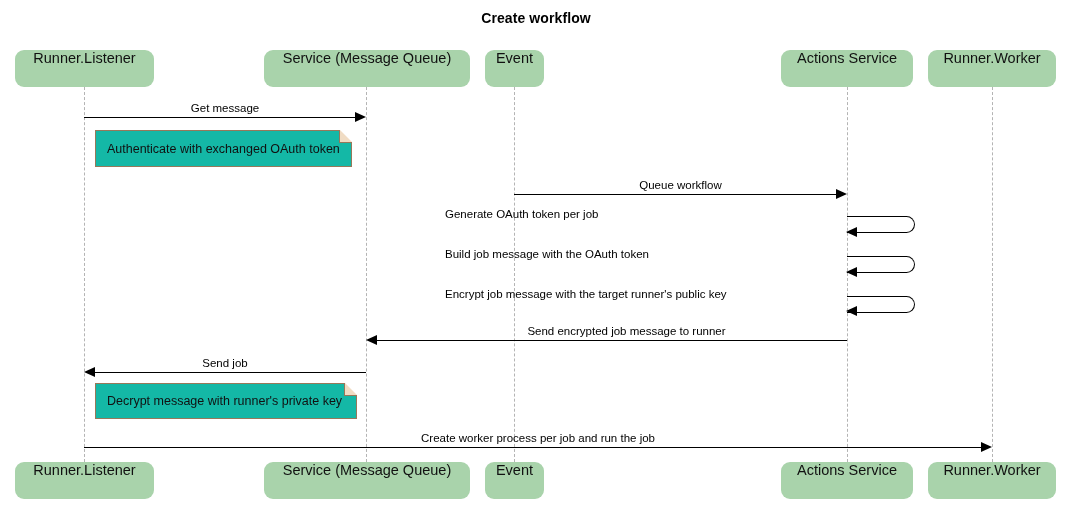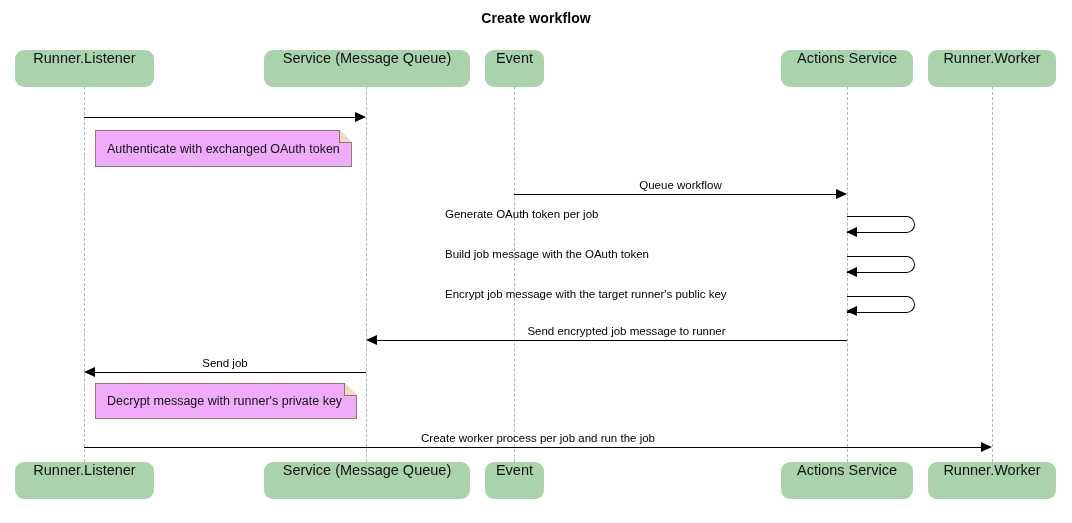--- a/index.html
+++ b/index.html
@@ -52,21 +52,21 @@
     position:absolute;
     border:1.4px solid #000;
     border-left:none;
     border-top-right-radius:9px;
     border-bottom-right-radius:9px;
     background:transparent;
     box-sizing:border-box;
   }
   .note{
     position:absolute;
-    background:#f0abfc;
+    background:#14b8a6;
     border:1px solid #97785a;
     box-sizing:border-box;
     display:flex;align-items:center;
     font-size:12.5px;color:#111;
     padding-left:11px;
     white-space:nowrap;
   }
   .note .fold{
     position:absolute;right:-1px;top:-1px;
     width:13px;height:13px;
@@ -120,20 +120,21 @@
   <div class="participant" style="left:485px;top:462px;width:59px;">
     <span>Event</span>
   </div>
   <div class="participant" style="left:781px;top:462px;width:132px;">
     <span>Actions Service</span>
   </div>
   <div class="participant" style="left:928px;top:462px;width:128px;">
     <span>Runner.Worker</span>
   </div>
 
+  <div class="msg-label center" style="left:84px;top:102px;width:282px;">Get message</div>
   <div class="msg-line" style="left:84px;top:117px;width:272px;"></div>
   <div class="arrow-head right" style="left:355px;top:112px;"></div>
 
   <div class="note" style="left:95px;top:130px;width:257px;height:37px;">
     <span>Authenticate with exchanged OAuth token</span>
     <span class="fold"></span>
   </div>
 
   <div class="msg-label center" style="left:514px;top:179px;width:333px;">Queue workflow</div>
   <div class="msg-line" style="left:514px;top:194px;width:323px;"></div>

